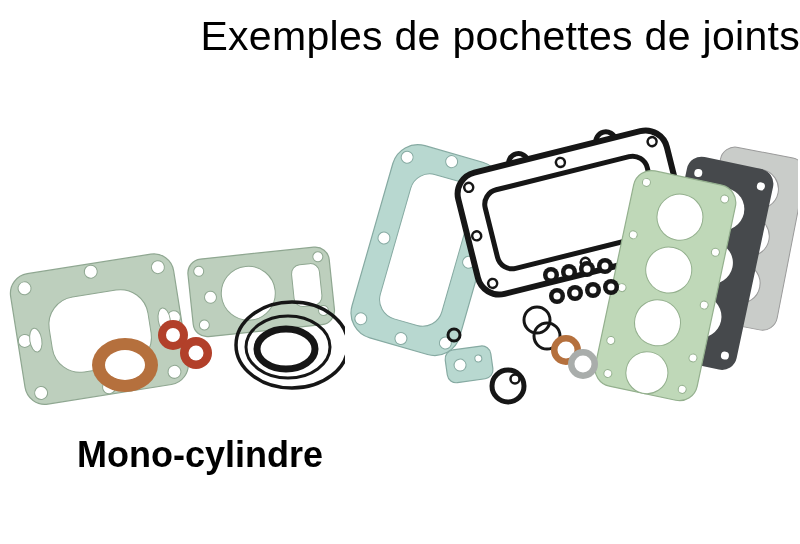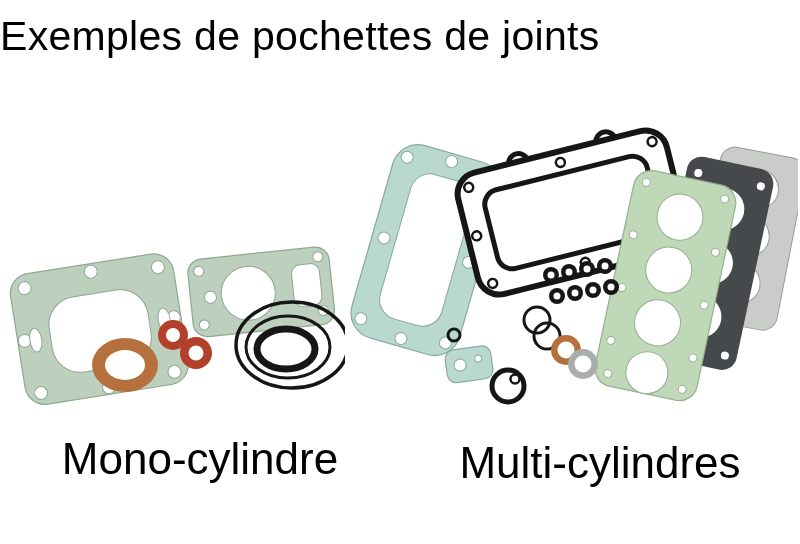--- a/index.html
+++ b/index.html
@@ -1,27 +1,27 @@
 <!DOCTYPE html>
 <html style="--gasket-green: #bdcfbd; --gasket-green-stroke: #8fa791; --gasket-teal: #b8d8d0; --gasket-teal-stroke: #86aaa2; --gasket-head-green: #bfd8b8; --gasket-head-green-stroke: #94b08e; --copper: #b5703d; --rust: #b2402a; --black-part: #161616; --dark-gasket: #46494c; --grey-metal: #c9ccc9; --steel: #a9adab;"><head>
 <meta charset="utf-8">
 <style>
   * { margin:0; padding:0; box-sizing:border-box; }
   html, body { width:800px; height:544px; background:#ffffff; overflow:hidden; }
   body { font-family:"Liberation Sans", sans-serif; color:#000; }
   .page { position:relative; width:800px; height:544px; background:#fff; }
   .title {
     position:absolute; top:12px; left:0; width:800px;
-    text-align:left; font-size:41px; font-weight:400; line-height:1.18;
+    text-align:right; font-size:41px; font-weight:400; line-height:1.18;
     color:#000; letter-spacing:0.3px;
   }
   .figure { position:absolute; }
   .figure-left  { left:5px;   top:225px; width:340px; height:215px; }
   .figure-right { left:338px; top:122px; width:460px; height:300px; }
-  .caption { position:absolute; font-size:44px; font-weight:400; text-align:center; color:#000; }
+  .caption { position:absolute; font-size:36px; font-weight:700; text-align:center; color:#000; }
   .caption-left  { left:15px;  top:434px; width:370px; }
   .caption-right { left:415px; top:438px; width:370px; }
 
   .green-fill     { fill:var(--gasket-green);      stroke:var(--gasket-green-stroke);      stroke-width:1.2; }
   .teal-fill      { fill:var(--gasket-teal);       stroke:var(--gasket-teal-stroke);       stroke-width:1.2; }
   .headgreen-fill { fill:var(--gasket-head-green); stroke:var(--gasket-head-green-stroke); stroke-width:1.2; }
   .hole      { fill:#fff; stroke:var(--gasket-green-stroke); stroke-width:1; }
   .hole-teal { fill:#fff; stroke:var(--gasket-teal-stroke);  stroke-width:1; }
   .hole-head { fill:#fff; stroke:var(--gasket-head-green-stroke); stroke-width:1; }
   .hole-cam  { fill:#fff; stroke:var(--black-part); stroke-width:2.5; }
@@ -204,15 +204,14 @@
       </g>
 
       <g>
         <circle cx="170" cy="264" r="16" fill="#fff" stroke="var(--black-part)" stroke-width="5"></circle>
         <circle cx="177" cy="257" r="4.5" fill="#fff" stroke="var(--black-part)" stroke-width="2.5"></circle>
       </g>
     </svg>
   </div>
 
   <div class="caption caption-left">Mono-cylindre</div>
-  <div class="caption caption-right">Multi-cylindres</div>
 
 </div>
 
 </body></html>

